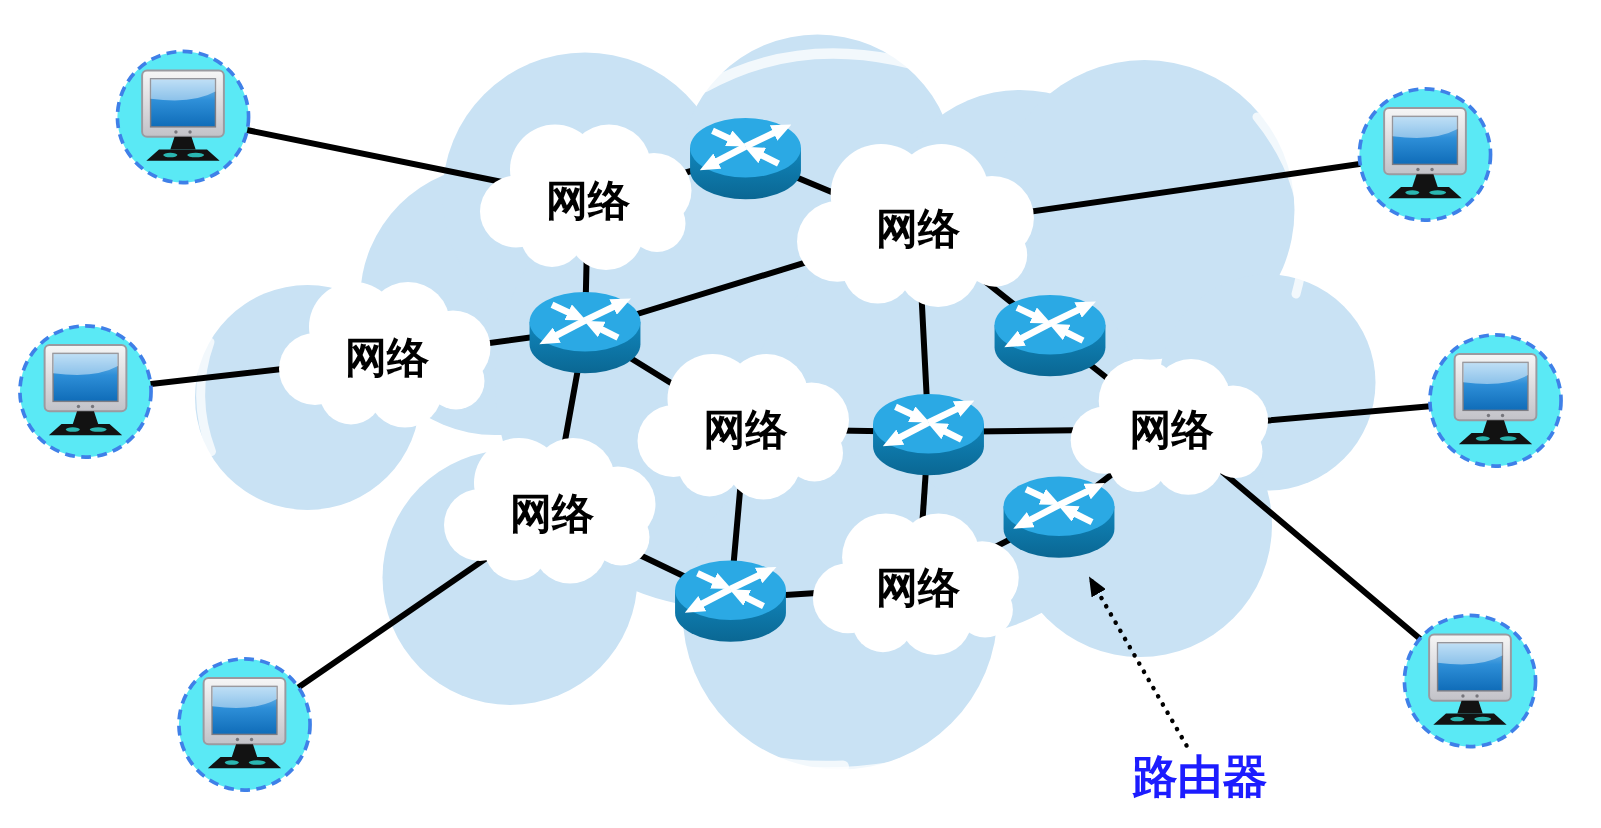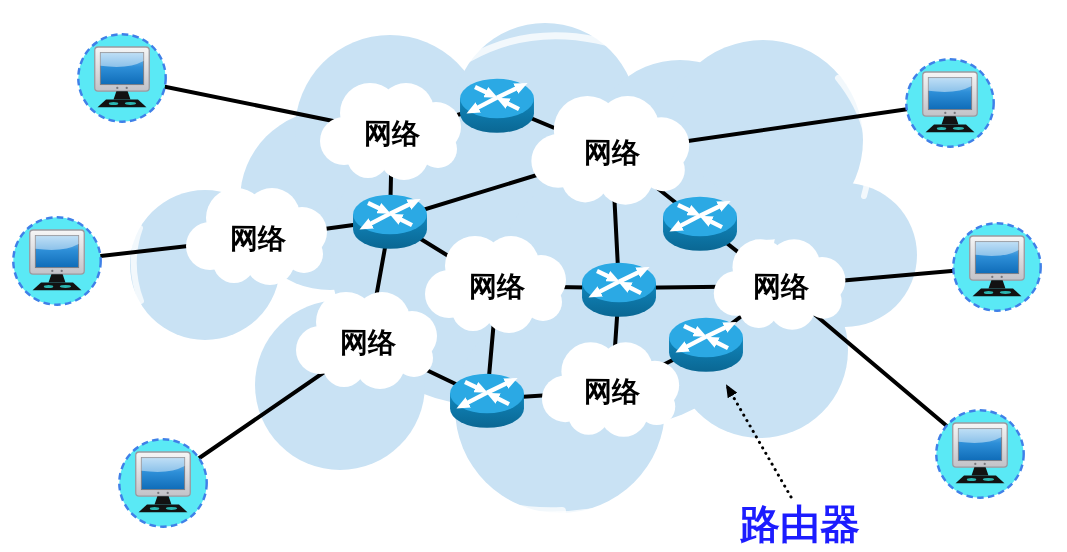--- a/index.html
+++ b/index.html
@@ -23,21 +23,21 @@
   .pc-glare{fill:#ffffff;opacity:0.45;}
   .pc-dot{fill:#76767c;}
   .pc-neck,.pc-base{fill:#121212;}
   .pc-base-glint{fill:#2fd3ce;opacity:0.85;}
   .rt-side{fill:url(#g-rside);}
   .rt-top{fill:var(--rtop,#2BA9E4);}
   .rt-arrow{stroke:#ffffff;stroke-width:5;fill:none;}
   .dotted-arrow{stroke:var(--link,#000);stroke-width:3;fill:none;stroke-linecap:round;stroke-dasharray:0.1 6.2;}
   .router-label{
     position:absolute;transform:translateX(-50%);
-    font-size:40px;font-weight:bold;line-height:1;
+    font-size:30px;font-weight:bold;line-height:1;
     color:var(--annot,#1C1CFF);white-space:nowrap;
   }
 </style>
 </head>
 <body>
 
 <div class="stage" style="--backbone: #C9E2F4; --netcloud: #FFFFFF; --link: #000000; --cloudlabel: #000000; --annot: #1C1CFF; --pcfill: #5AE9F5; --pcborder: #3F80E8; --rtop: #2BA9E4;">
   <svg id="diagram-svg" width="1067" height="552" viewBox="0 0 1067 552" xmlns="http://www.w3.org/2000/svg">
     <defs>
       <linearGradient id="g-frame" x1="0" y1="0" x2="0" y2="1">

